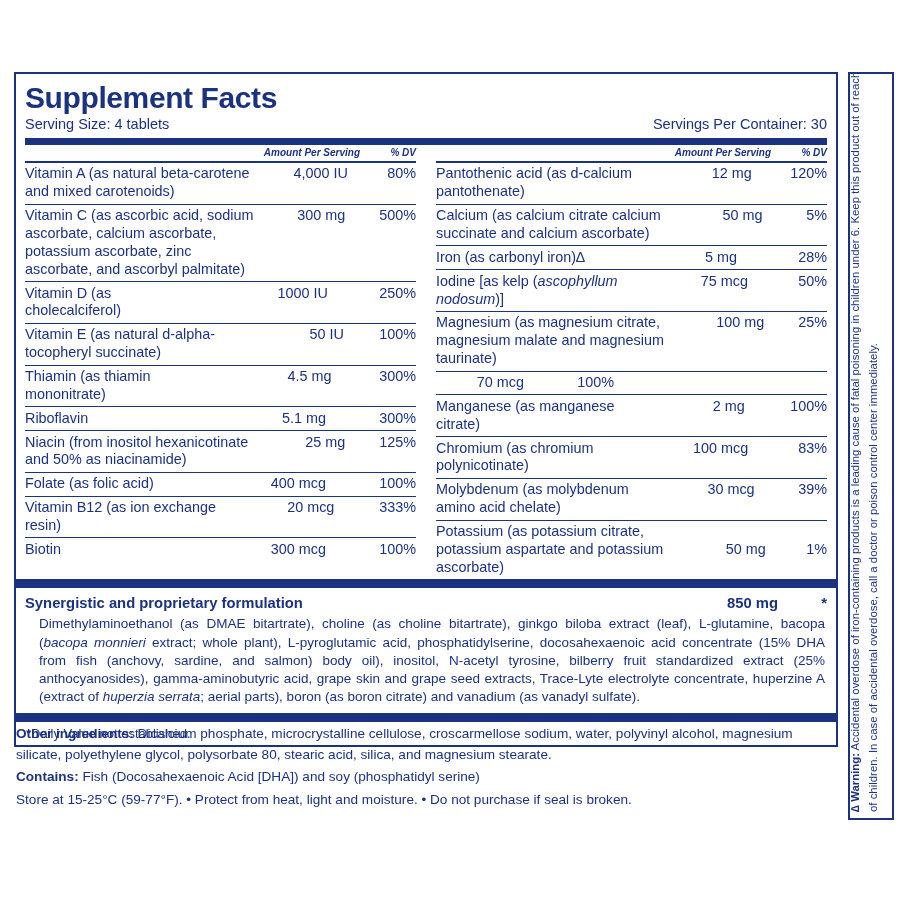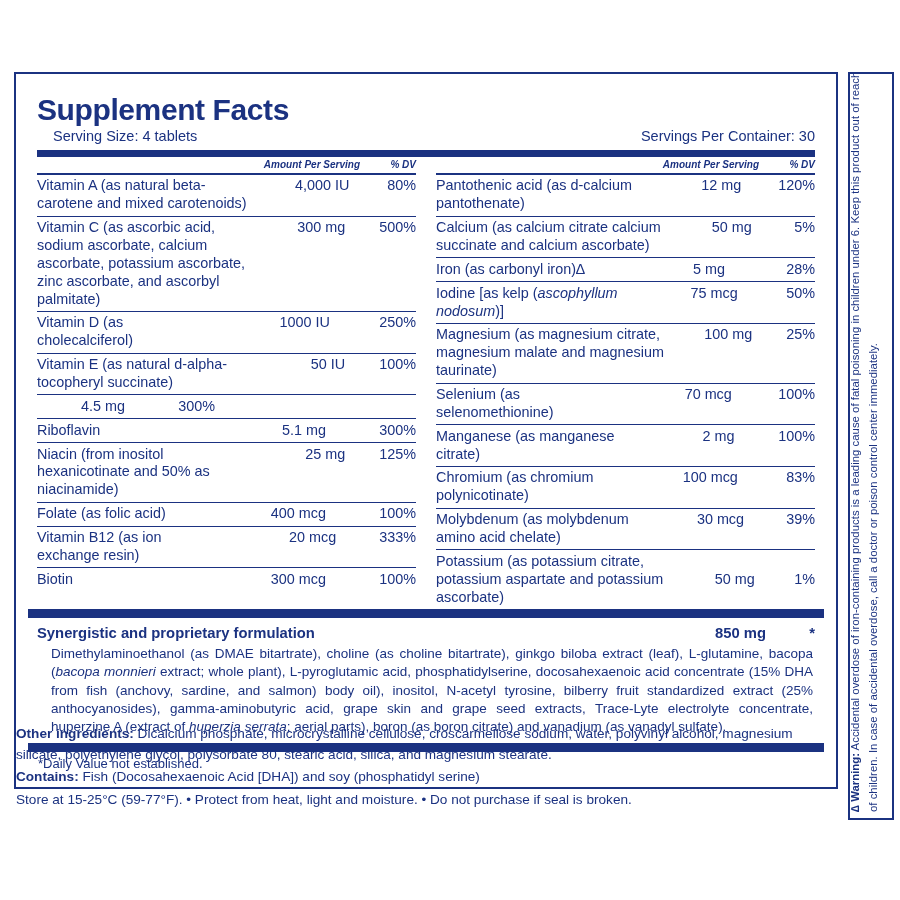--- a/index.html
+++ b/index.html
@@ -17,38 +17,38 @@
     overflow: hidden;
   }
 
   
   .panel {
     position: absolute;
     left: 14px; top: 72px;
     width: 824px;
     border: 2px solid #1b3281;
     background: #fff;
-    padding: 12px;
+    padding: 0;
   }
   .panel-inner { padding: 6px 9px 0 9px; }
 
   .title {
     font-size: 30px;
     font-weight: bold;
     letter-spacing: -0.4px;
     line-height: 1.06;
     margin: 2px 0 1px 0;
   }
   .serving-row {
     display: flex;
     justify-content: space-between;
     align-items: baseline;
     font-size: 14.5px;
     line-height: 1.25;
-    margin: 0 0 5px 16px;
+    margin: 0 0 5px 0;
   }
 
   .thickbar { height: 7px; background: #1b3281; margin: 0; }
   .thickbar-tall { height: 9px; background: #1b3281; }
 
   
   .cols { display: flex; gap: 0; }
   .col { width: 50%; }
   .col.left { padding-right: 10px; }
   .col.right { padding-left: 10px; }
@@ -183,20 +183,21 @@
                 <span class="nm">Vitamin D (as cholecalciferol)</span>
                 <span class="am">1000 IU</span>
                 <span class="dv">250%</span>
               </div>
               <div class="nrow">
                 <span class="nm">Vitamin E (as natural d-alpha-tocopheryl succinate)</span>
                 <span class="am">50 IU</span>
                 <span class="dv">100%</span>
               </div>
               <div class="nrow">
+                <span class="nm">Thiamin (as thiamin mononitrate)</span>
                 <span class="am">4.5 mg</span>
                 <span class="dv">300%</span>
               </div>
               <div class="nrow">
                 <span class="nm">Riboflavin</span>
                 <span class="am">5.1 mg</span>
                 <span class="dv">300%</span>
               </div>
               <div class="nrow">
                 <span class="nm">Niacin (from inositol hexanicotinate and 50% as niacinamide)</span>
@@ -247,21 +248,20 @@
                 <span class="nm">Iodine [as kelp (<em>ascophyllum nodosum</em>)]</span>
                 <span class="am">75 mcg</span>
                 <span class="dv">50%</span>
               </div>
               <div class="nrow">
                 <span class="nm">Magnesium (as magnesium citrate, magnesium malate and magnesium taurinate)</span>
                 <span class="am">100 mg</span>
                 <span class="dv">25%</span>
               </div>
               <div class="nrow">
-                <span class="nm">Selenium (as selenomethionine)</span>
                 <span class="am">70 mcg</span>
                 <span class="dv">100%</span>
               </div>
               <div class="nrow">
                 <span class="nm">Manganese (as manganese citrate)</span>
                 <span class="am">2 mg</span>
                 <span class="dv">100%</span>
               </div>
               <div class="nrow">
                 <span class="nm">Chromium (as chromium polynicotinate)</span>

